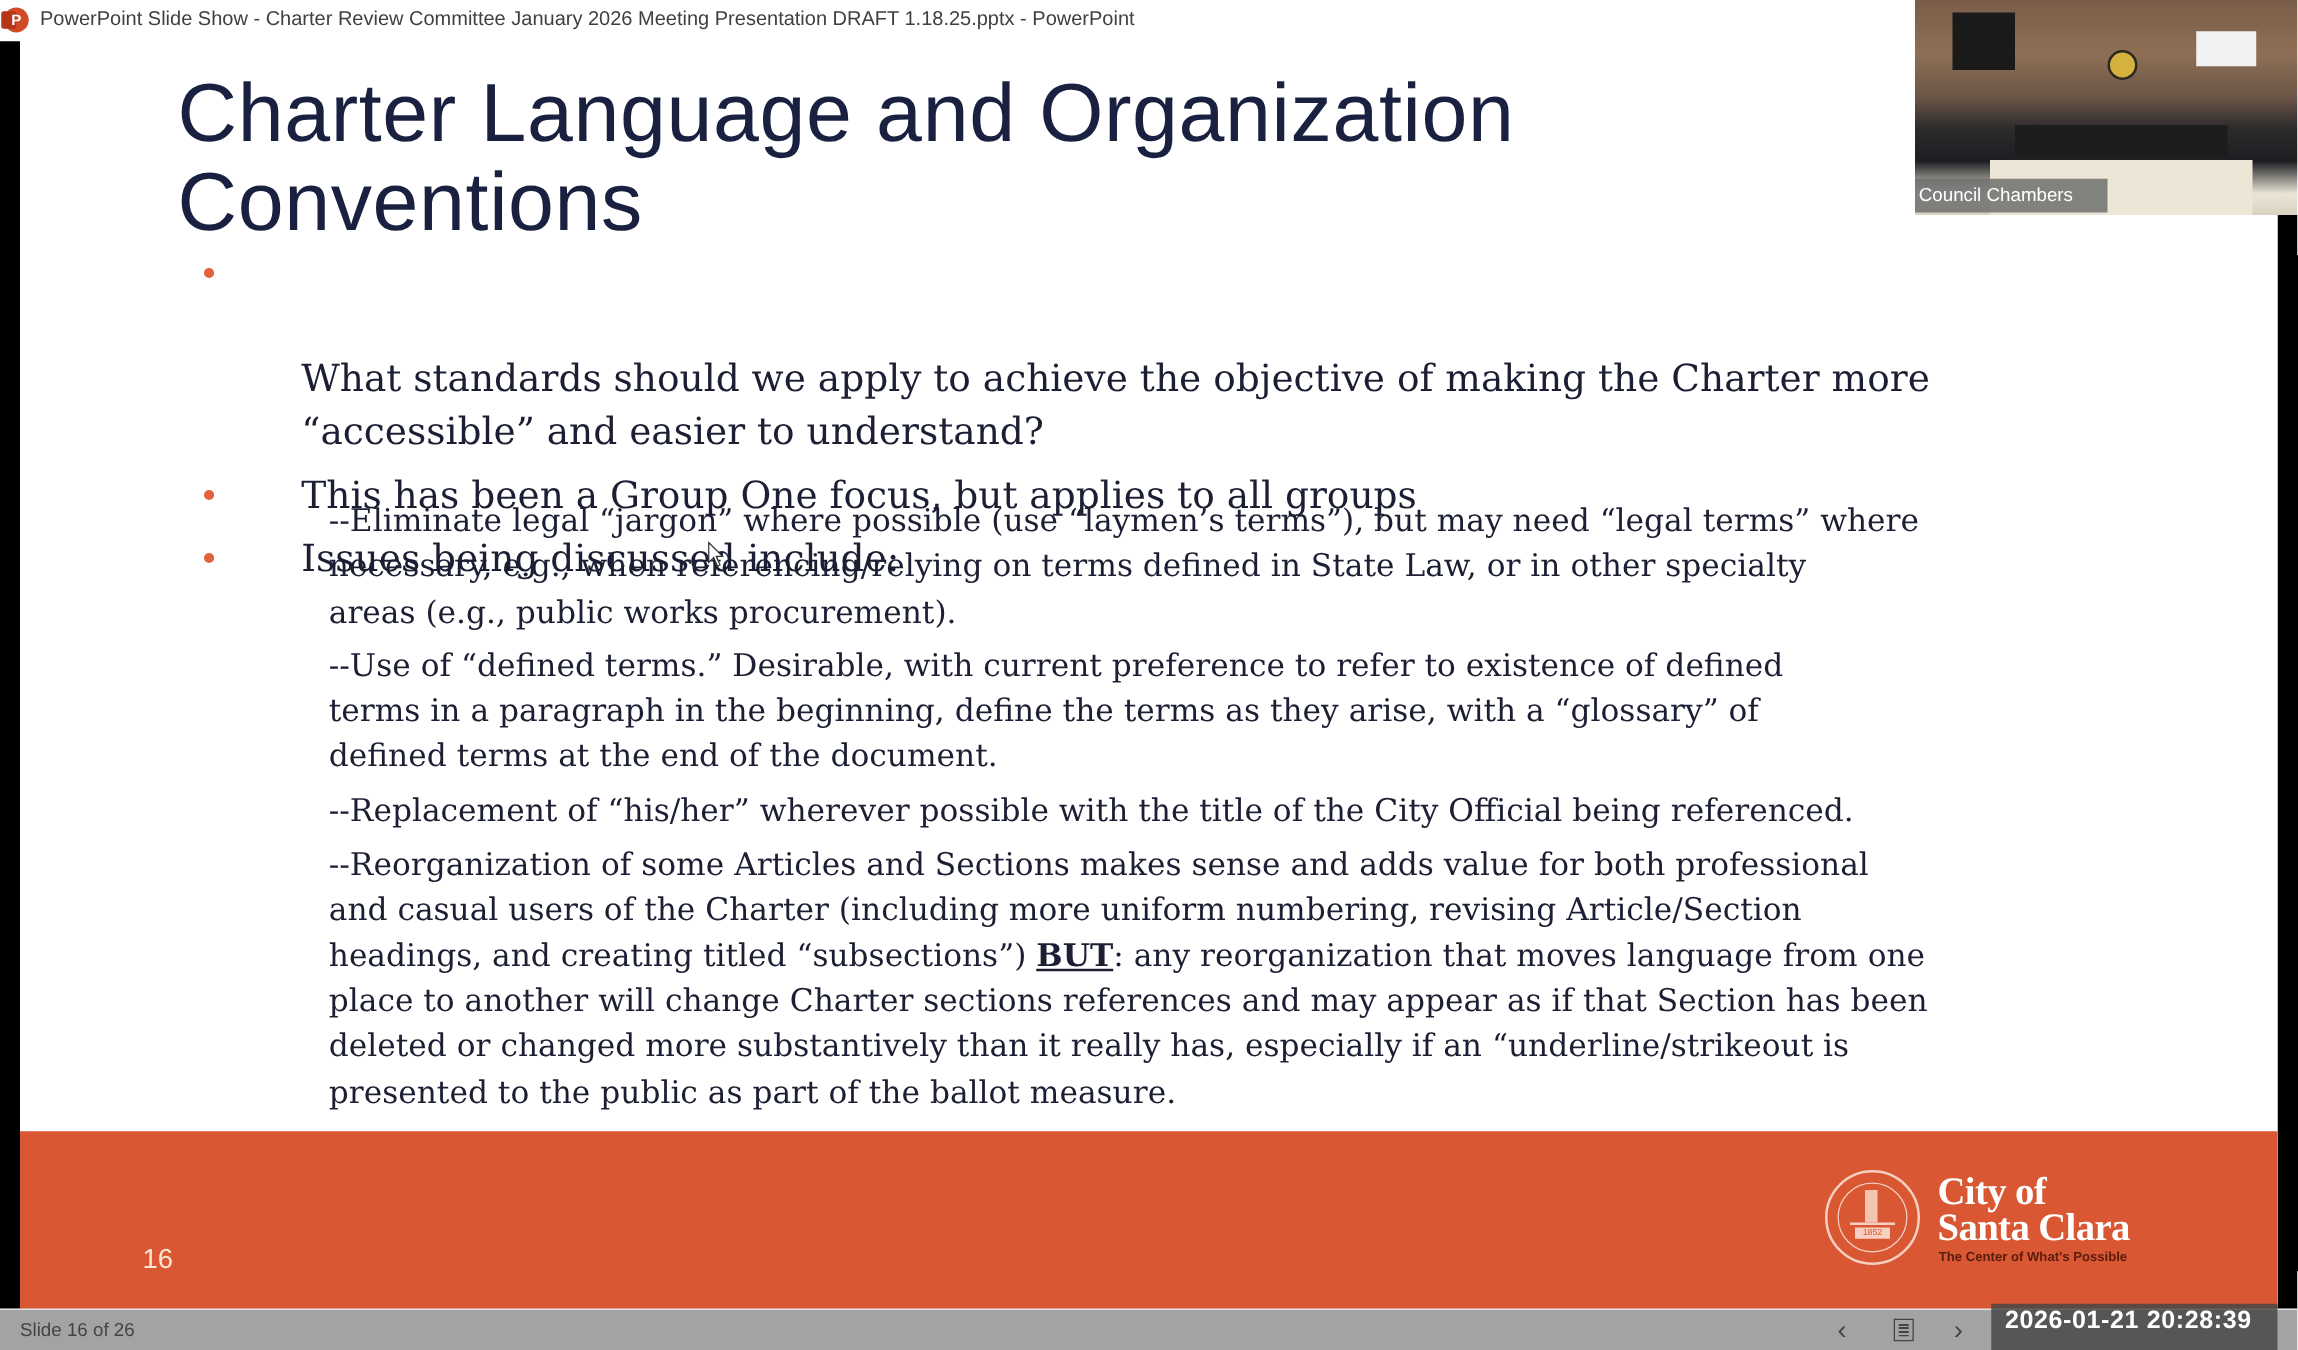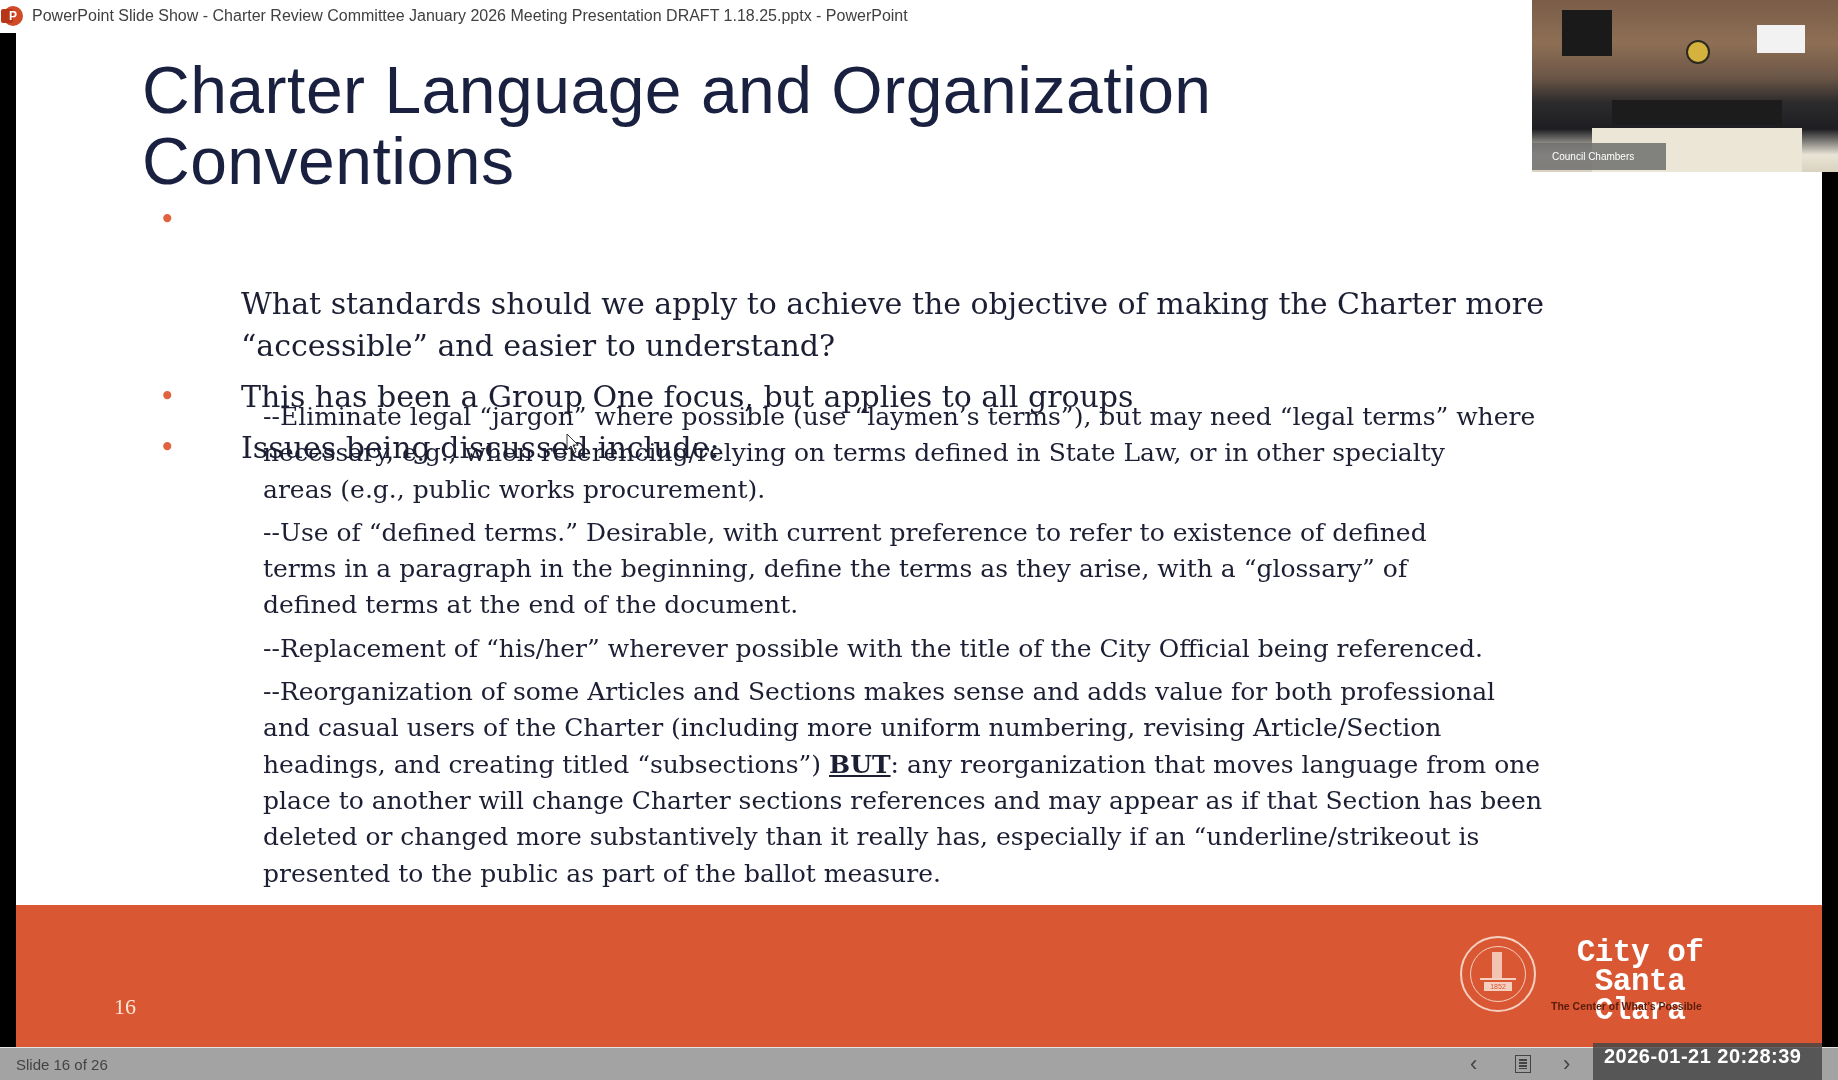--- a/index.html
+++ b/index.html
@@ -15,36 +15,36 @@
   .slide-title { position:absolute; left:126px; top:22px; width:1300px; font-family:"Liberation Sans", sans-serif; font-weight:normal; font-size:66px; line-height:71px; color:#1a2140; letter-spacing:0.5px; }
   .bullets { position:absolute; left:140px; top:166px; width:1440px; }
   .bullet { position:relative; padding-left:85px; font-family:"DejaVu Serif", "Liberation Serif", serif; font-size:30px; line-height:42px; color:#1c1f33; margin-bottom:9px; }
   .bullet-dot { position:absolute; left:3px; top:0; color:#e0633d; font-size:28px; }
   .subs { position:absolute; left:231px; top:366px; width:1370px;margin-left:16px; }
   .sub { font-family:"DejaVu Serif", "Liberation Serif", serif; font-size:25px; line-height:36.3px; color:#1c1f33; margin-bottom:7px; white-space:pre-line; }
   .sub u { font-weight:bold; }
   .cursor { position:absolute; left:550px; top:400px; width:0; height:0; border-left:0 solid transparent; }
   .cursor svg { display:block; }
   .band { position:absolute; left:16px; top:905px; width:1806px; height:142px; background:#d95733; }
-  .slide-number { position:absolute; left:98px; top:89px; color:#fbe6d3; font-size:22px; font-family:Liberation Serif, serif; }
+  .slide-number { position:absolute; left:98px; top:89px; color:#fbe6d3; font-size:22px; font-family:Liberation Sans, sans-serif; }
   .logo { position:absolute; left:1444px; top:31px; width:270px; height:84px; }
   .seal { position:absolute; left:0; top:0; width:76px; height:76px; border-radius:50%; border:2px solid #f5d0c0; box-sizing:border-box; }
   .seal-inner { position:absolute; left:8px; top:8px; width:56px; height:56px; border-radius:50%; border:1px solid #f5d0c0; box-sizing:border-box; }
   .seal-year { position:absolute; left:22px; top:44px; width:28px; height:9px; background:#f5d0c0; color:#d95733; font-size:7px; text-align:center; line-height:9px; }
   .seal-bldg { position:absolute; left:18px; top:20px; width:36px; height:20px; border-bottom:2px solid #f5d0c0; }
   .seal-bldg::before { content:""; position:absolute; left:12px; top:-6px; width:10px; height:26px; background:#f5d0c0; opacity:0.9; }
-  .logo-name { position:absolute; left:90px; top:2px; color:#ffffff; font-family:Liberation Mono, monospace; font-weight:bold; font-size:31px; line-height:29px; letter-spacing:-0.5px;text-align:center; }
+  .logo-name { position:absolute; left:90px; top:2px; color:#ffffff; font-family:Liberation Serif, serif; font-weight:bold; font-size:31px; line-height:29px; letter-spacing:-0.5px; }
   .logo-tag { position:absolute; left:91px; top:64px; color:#5a1c0c; font-family:"Liberation Sans", sans-serif; font-weight:bold; font-size:10.5px; white-space:nowrap; }
   .video { position:absolute; left:1532px; top:0; width:306px; height:172px; background:linear-gradient(180deg,#7a5d48 0%,#8e6f55 25%,#6b5646 45%,#2b2a2c 60%,#1e1e22 75%,#e9e4d6 90%,#d9d2c0 100%); overflow:hidden; }
   .video .screen1 { position:absolute; left:30px; top:10px; width:50px; height:46px; background:#1a1a1a; }
   .video .screen2 { position:absolute; left:225px; top:25px; width:48px; height:28px; background:#f2f2f2; }
   .video .seal-v { position:absolute; left:154px; top:40px; width:20px; height:20px; border-radius:50%; background:#d5b23e; border:2px solid #2c2a20; }
   .video .dais { position:absolute; left:80px; top:100px; width:170px; height:25px; background:#1c1c1c; }
   .video .floor { position:absolute; left:60px; top:128px; width:210px; height:44px; background:#ece6d6; }
-  .video .label { position:absolute; left:0; top:143px; width:134px; height:27px; background:rgba(110,110,110,0.85); color:#ffffff; font-size:10px; line-height:27px; padding-left:20px; box-sizing:border-box; white-space:nowrap; }
+  .video .label { position:absolute; left:0; top:143px; width:154px; height:27px; background:rgba(110,110,110,0.85); color:#ffffff; font-size:15px; line-height:27px; padding-left:3px; box-sizing:border-box; white-space:nowrap; }
   .statusbar { position:absolute; left:0; top:1047px; width:1838px; height:33px; background:#a3a3a3; border-top:1px solid #e4e4e4; }
   .slide-counter { position:absolute; left:16px; top:8px; font-size:15px; color:#444; }
   .nav { position:absolute; top:5px; color:#444; font-size:22px; line-height:22px; }
   .prev { left:1470px; }
   .notes { left:1515px; top:7px; width:16px; height:18px; border:1.5px solid #444; box-sizing:border-box; }
   .notes::after { content:""; position:absolute; left:3px; top:3px; width:8px; height:10px; background:repeating-linear-gradient(180deg,#444 0 1.5px,transparent 1.5px 3px); }
   .next { left:1563px; }
   .timestamp-box { position:absolute; left:1593px; top:1043px; width:229px; height:37px; background:rgba(70,70,70,0.82); }
   .timestamp { position:absolute; left:1604px; top:1045px; color:#ffffff; font-size:20px; font-weight:bold; letter-spacing:0.5px; white-space:nowrap; }
 </style>

